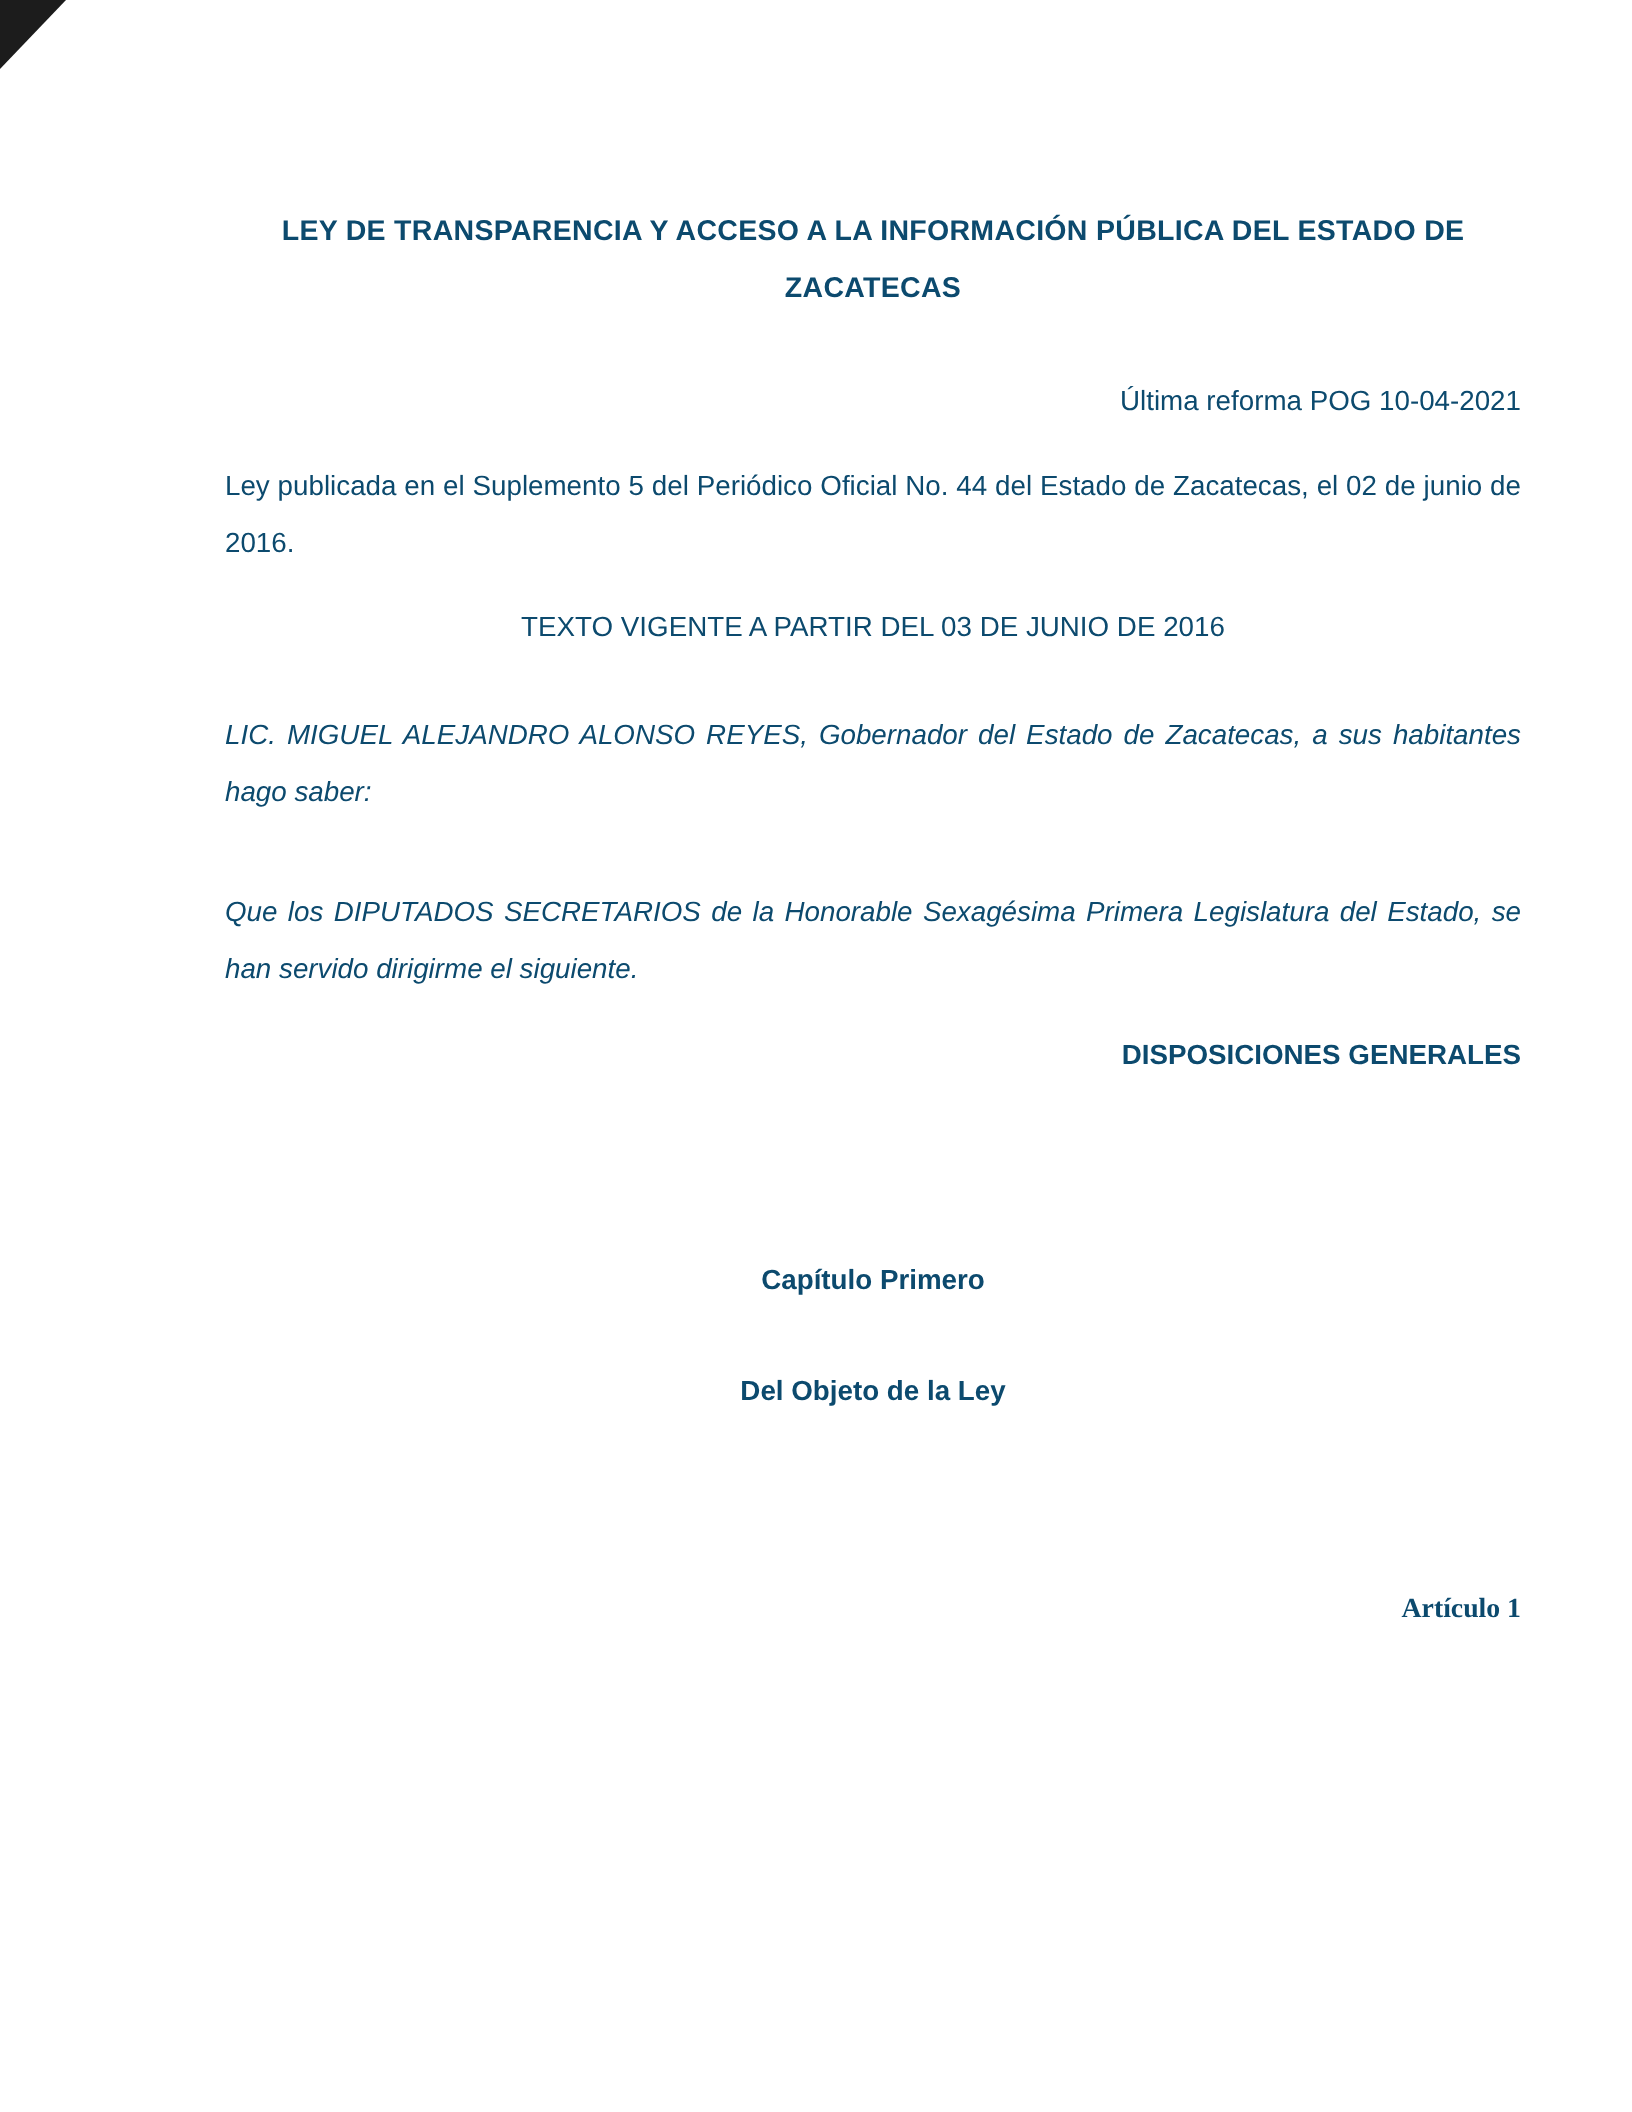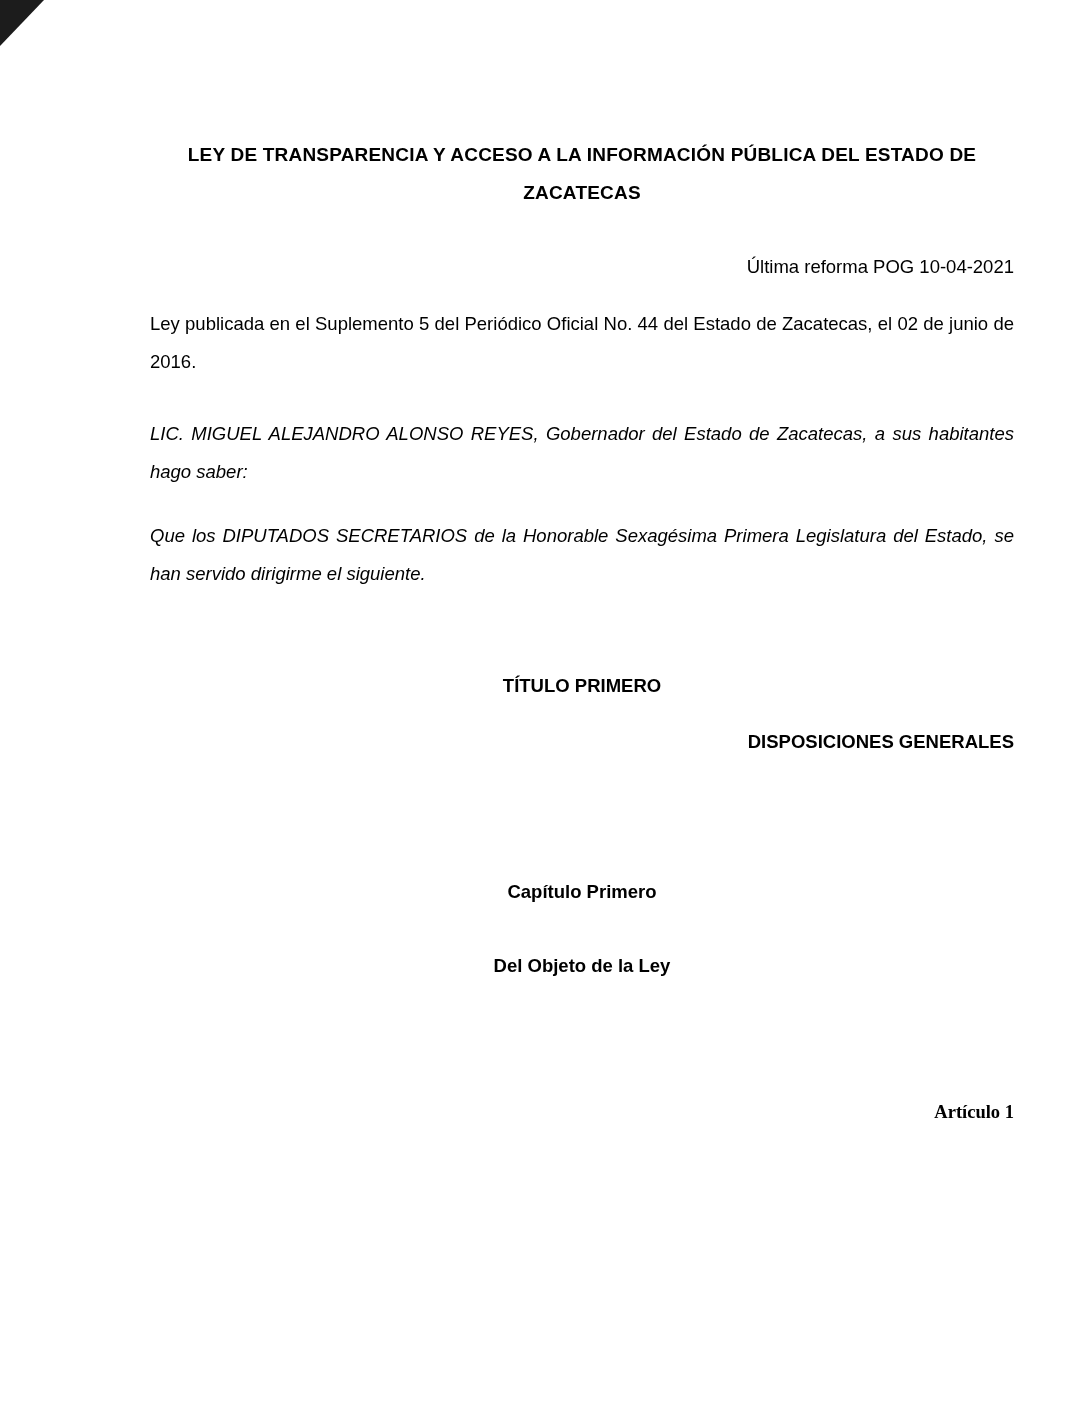--- a/index.html
+++ b/index.html
@@ -6,21 +6,21 @@
     margin: 0;
     padding: 0;
     background: #ffffff;
   }
   .page {
     position: relative;
     width: 1088px;
     height: 1408px;
     background: #ffffff;
     font-family: "Liberation Sans", sans-serif;
-    color: #000000;
+    color: #0c4a6e;
     overflow: hidden;
     box-sizing: border-box;
   }
   .corner-artifact {
     position: absolute;
     top: 0;
     left: 0;
     width: 0;
     height: 0;
     border-top: 46px solid #1c1c1c;
@@ -52,21 +52,21 @@
   .vigencia-line {
     text-align: center;
     margin-top: 0;
   }
   .italic-paragraph {
     font-style: italic;
     text-align: justify;
     margin-top: 34px;
   }
   .italic-paragraph.second {
-    margin-top: 26px;
+    margin-top: 42px;
   }
   .heading-center {
     font-weight: bold;
     text-align: center;
   }
   .titulo-heading {
     margin-top: 74px;
   }
   .disposiciones-heading {
     margin-top: 15px;
@@ -92,26 +92,26 @@
   <div class="corner-artifact"></div>
 
   <div class="content">
 
     <p class="doc-title">LEY DE TRANSPARENCIA Y ACCESO A LA INFORMACIÓN PÚBLICA DEL ESTADO DE ZACATECAS</p>
 
     <p class="reform-note">Última reforma POG 10-04-2021</p>
 
     <p class="pub-paragraph">Ley publicada en el Suplemento 5 del Periódico Oficial No. 44 del Estado de Zacatecas, el 02 de junio de 2016.</p>
 
+    <p class="vigencia-line">TEXTO VIGENTE A PARTIR DEL 03 DE JUNIO DE 2016</p>
 
     <p class="italic-paragraph">LIC. MIGUEL ALEJANDRO ALONSO REYES, Gobernador del Estado de Zacatecas, a sus habitantes hago saber:</p>
 
     <p class="italic-paragraph second">Que los DIPUTADOS SECRETARIOS de la Honorable Sexagésima Primera Legislatura del Estado, se han servido dirigirme el siguiente.</p>
 
-    <p class="heading-center titulo-heading">TÍTULO PRIMERO</p>
 
     <p class="heading-center disposiciones-heading">DISPOSICIONES GENERALES</p>
 
     <p class="heading-center capitulo-heading">Capítulo Primero</p>
 
     <p class="heading-center objeto-heading">Del Objeto de la Ley</p>
 
     <p class="articulo-label">Artículo 1</p>
 
   </div>

